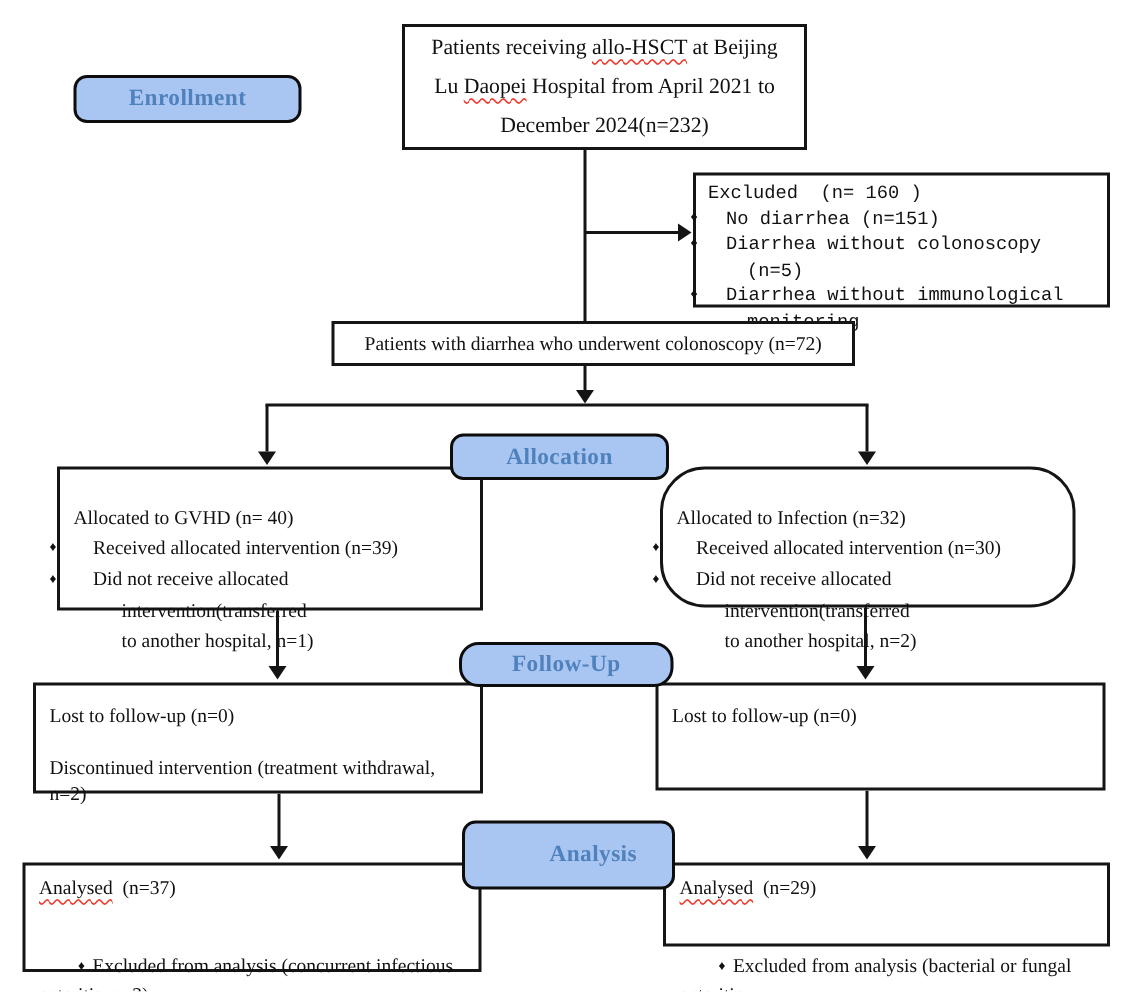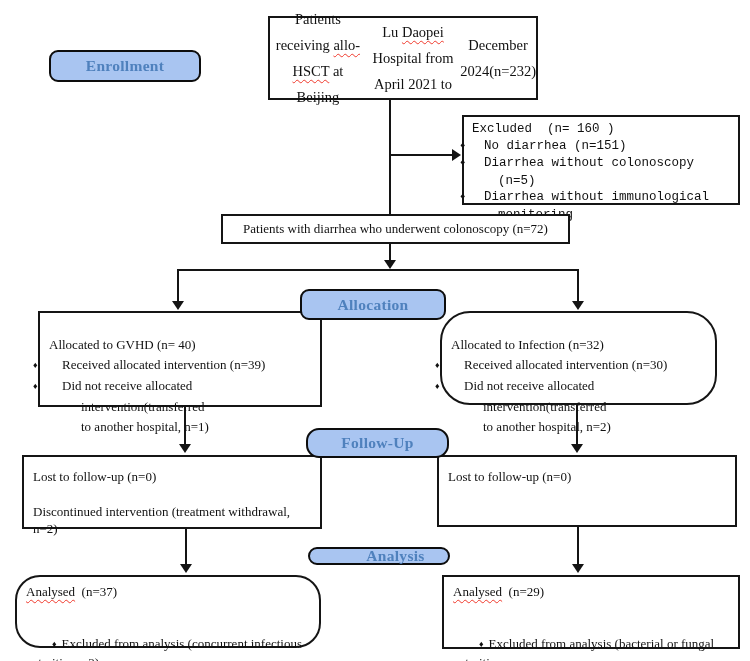--- a/index.html
+++ b/index.html
@@ -18,21 +18,21 @@
   }
   .vline,.hline{position:absolute;background:#141414;z-index:1;}
   .arrow-down{
     position:absolute;width:0;height:0;z-index:1;
     border-left:6px solid transparent;border-right:6px solid transparent;border-top:9px solid #141414;
   }
   .arrow-right{
     position:absolute;width:0;height:0;z-index:1;
     border-top:6px solid transparent;border-bottom:6px solid transparent;border-left:9px solid #141414;
   }
-  .center-text{display:flex;flex-direction:row;align-items:center;justify-content:center;text-align:center;}
+  .center-text{display:flex;flex-direction:column;align-items:center;justify-content:center;text-align:center;}
   .wavy{
     text-decoration-line:underline;text-decoration-style:wavy;
     text-decoration-color:#f03a2d;text-decoration-thickness:1px;text-underline-offset:3px;
   }
   .pre{white-space:pre-wrap;}
   .topbox{font-size:14.5px;line-height:26px;}
   .smalltext{font-size:12.5px;line-height:16.5px;padding:4px 6px 0 8px;font-family:Liberation Mono, monospace;}
   .medtext{font-size:13px;line-height:20px;padding:22px 8px 0 9px;}
   .hang{padding-left:32px;text-indent:-24px;white-space:pre-wrap;}
   .hang-sm{padding-left:26px;text-indent:-19px;white-space:pre-wrap;}
@@ -75,21 +75,21 @@
 
   <div class="badge" style="left:49px;top:50px;width:152px;height:32px;">
     <span>Enrollment</span>
   </div>
   <div class="badge" style="left:300px;top:289px;width:146px;height:31px;">
     <span>Allocation</span>
   </div>
   <div class="badge" style="left:306px;top:428px;width:143px;height:30px;border-radius:13px;">
     <span>Follow-Up</span>
   </div>
-  <div class="badge" style="left:308px;top:547px;width:142px;height:18px;padding-left:33px;">
+  <div class="badge" style="left:308px;top:547px;width:142px;height:46px;padding-left:33px;">
     <span>Analysis</span>
   </div>
 
   <div class="box center-text topbox" style="left:268px;top:16px;width:270px;height:84px;">
     <div>
       <span class="pre">Patients receiving </span><span class="pre wavy">allo-HSCT</span><span class="pre"> at Beijing</span>
     </div>
     <div>
       <span class="pre">Lu </span><span class="pre wavy">Daopei</span><span class="pre"> Hospital from April 2021 to</span>
     </div>
@@ -128,25 +128,25 @@
     <div>Lost to follow-up (n=0)</div>
     <div class="fu-gap"></div>
     <div>Discontinued intervention (treatment withdrawal, n=2)</div>
   </div>
 
   <div class="box futext" style="left:437px;top:455px;width:300px;height:72px;">
     <div>Lost to follow-up (n=0)</div>
     <div class="fu-gap"></div>
   </div>
 
-  <div class="box antext" style="left:15px;top:575px;width:306px;height:73px;border-radius:25px;">
+  <div class="box antext" style="left:15px;top:575px;width:306px;height:73px;">
     <div class="antitle"><span class="wavy">Analysed</span><span class="pre">  (n=37)</span></div>
     <div class="outdent"><span class="bullet-marker">♦</span><span>Excluded from analysis (concurrent infectious
 enteritis, n=3)</span></div>
   </div>
 
-  <div class="box antext" style="left:442px;top:575px;width:298px;height:74px;">
+  <div class="box antext" style="left:442px;top:575px;width:298px;height:56px;">
     <div class="antitle"><span class="wavy">Analysed</span><span class="pre">  (n=29)</span></div>
     <div class="outdent"><span class="bullet-marker">♦</span><span>Excluded from analysis (bacterial or fungal enteritis,
 n=5)</span></div>
   </div>
 
 </div>
 
 </body></html>

